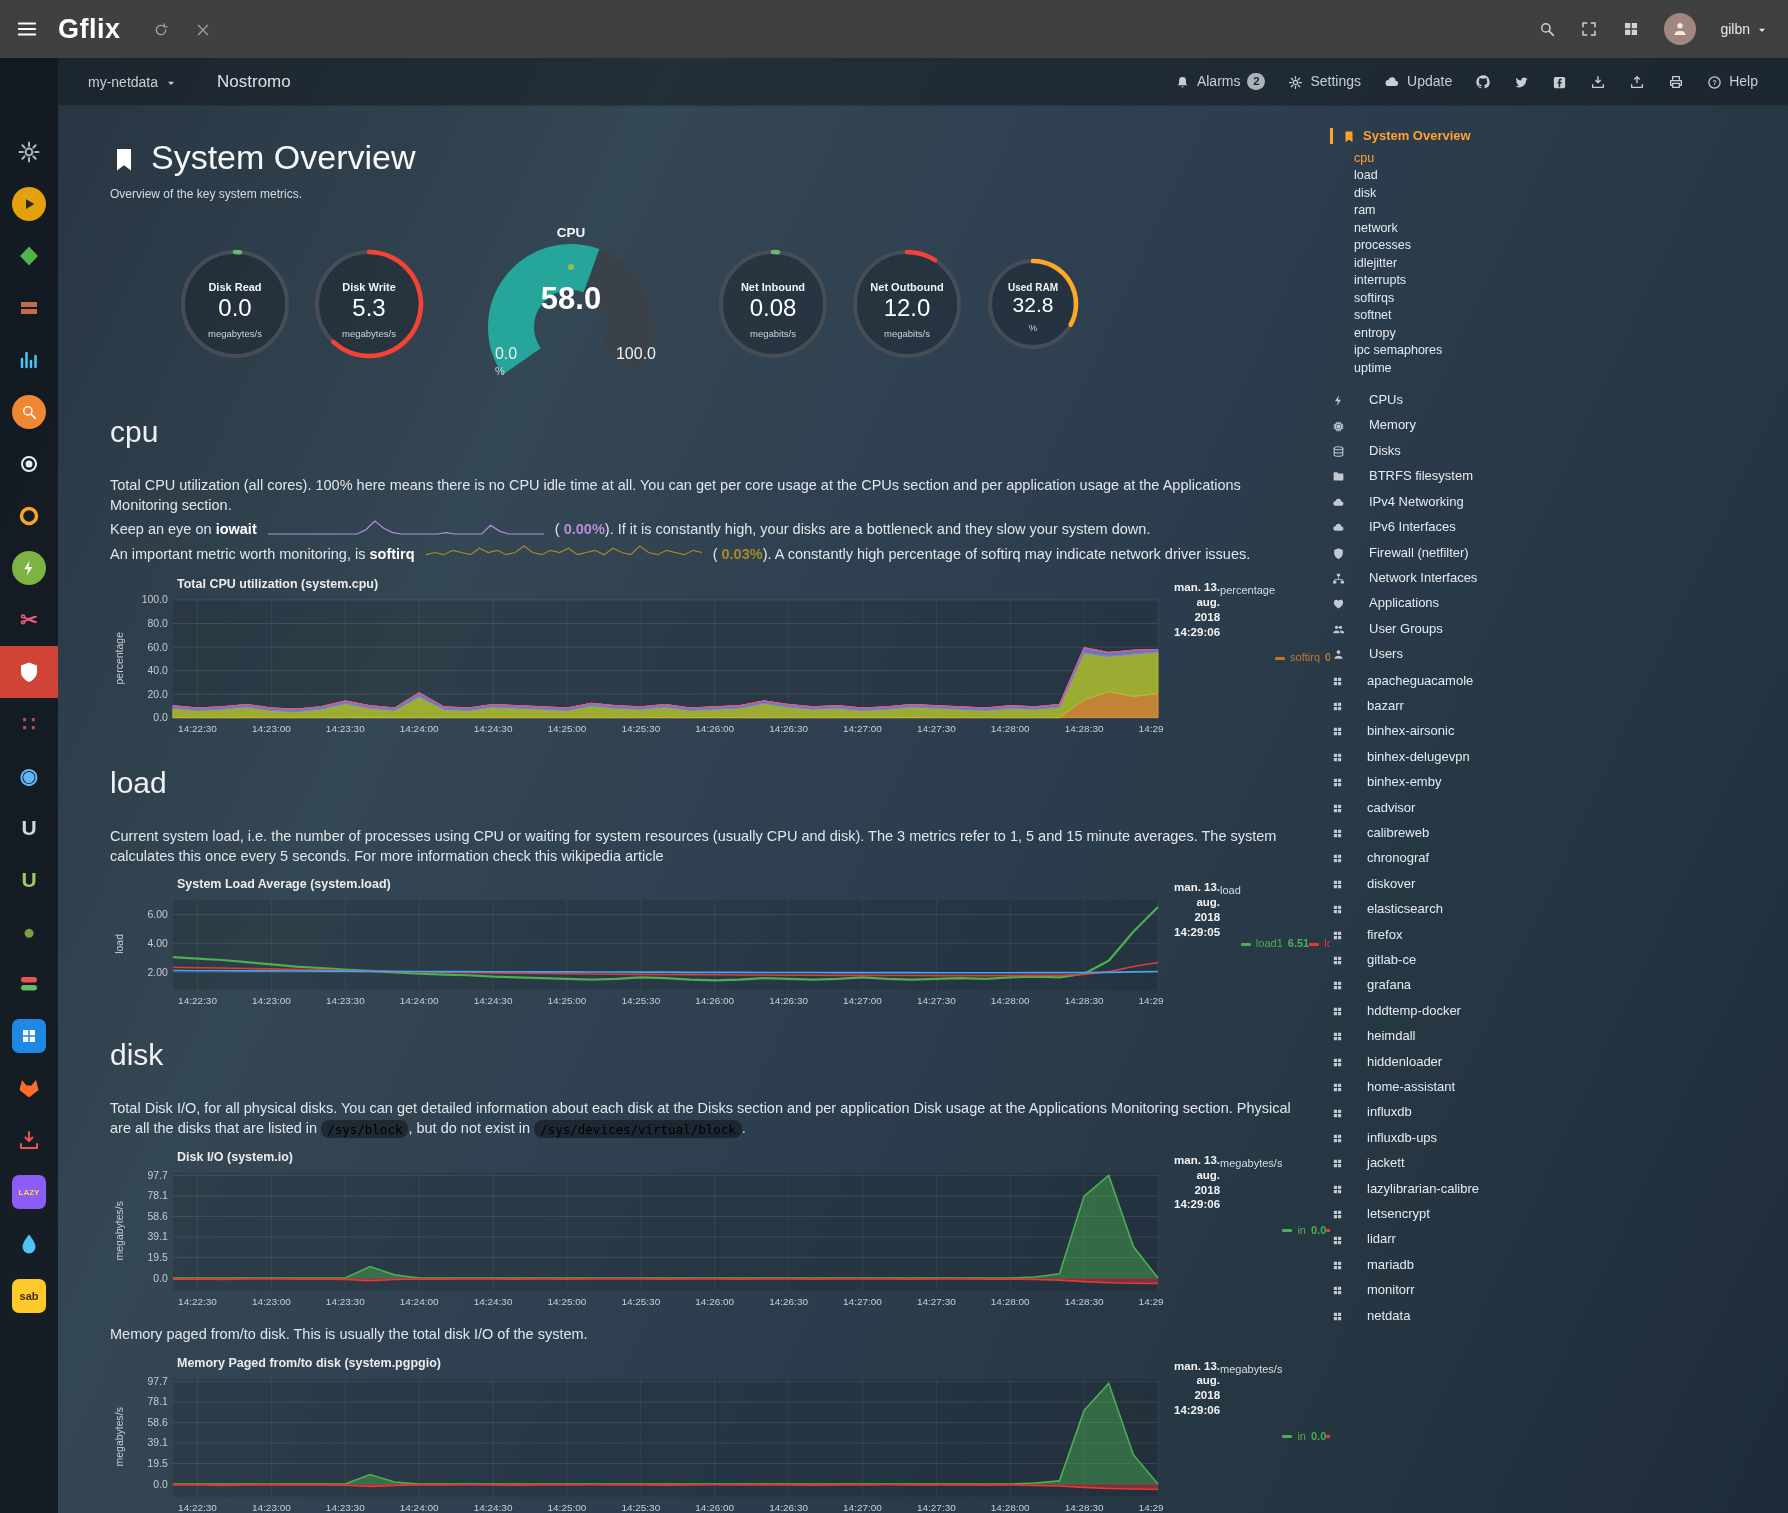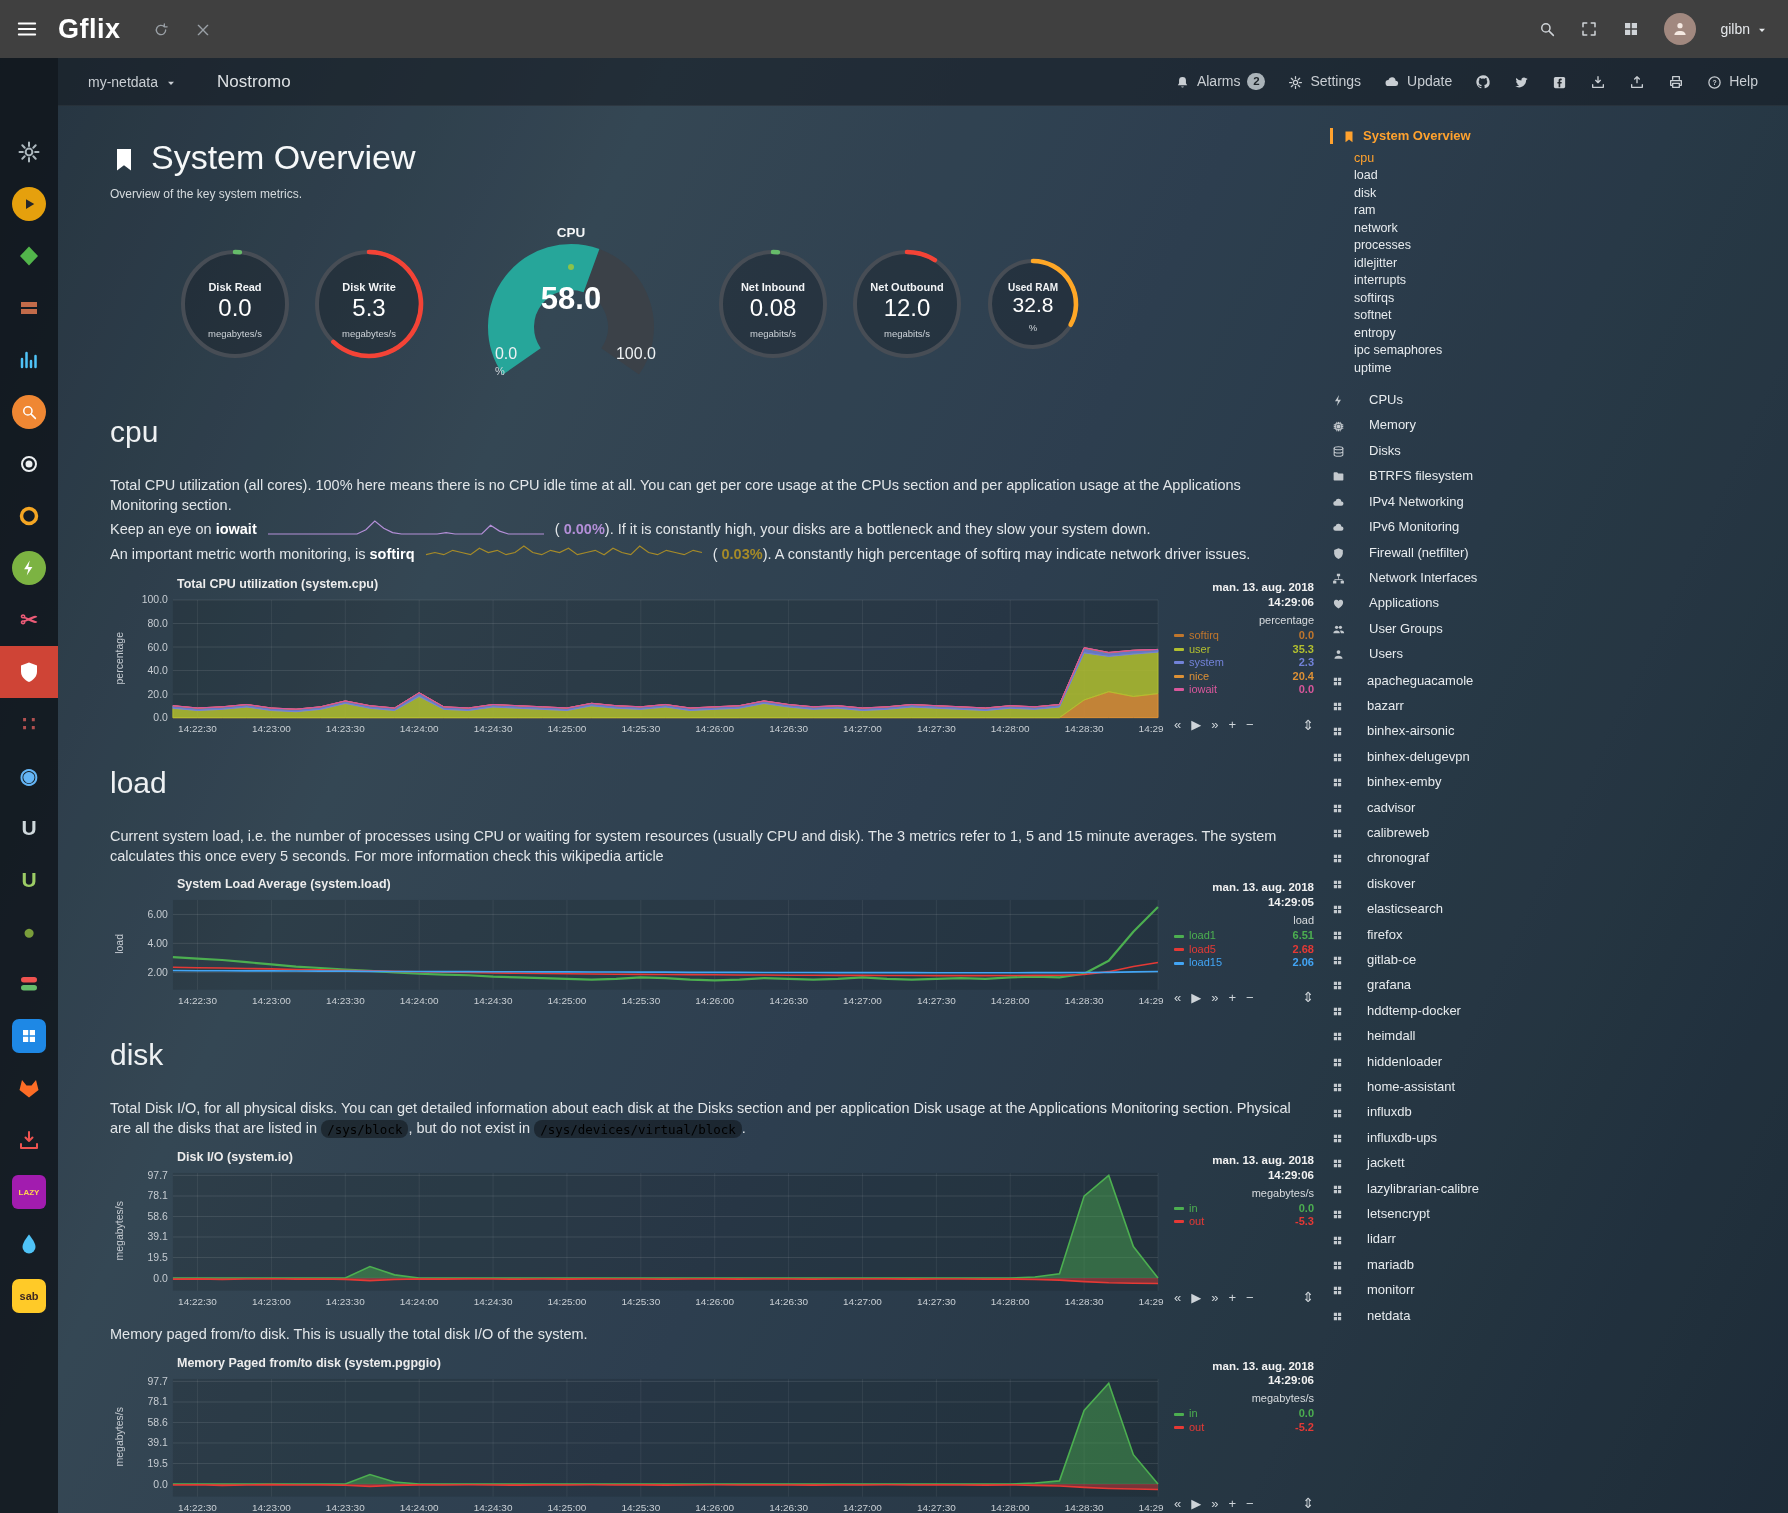--- a/index.html
+++ b/index.html
@@ -72,21 +72,21 @@
   code.path{font-family:"DejaVu Sans Mono",monospace;font-size:12.5px;background:rgba(0,0,0,.38);border-radius:8px;padding:1.5px 6px;color:#000000}
   .spark{margin:0 6px;vertical-align:middle}
 
   
   .chart{position:relative;display:flex;margin:14px 0 4px 0;max-width:1248px}
   .chart-ylab{width:17px;flex:none;display:flex;align-items:center;justify-content:center}
   .chart-ylab span{writing-mode:vertical-rl;transform:rotate(180deg);font-size:10.5px;color:#c6ccd2}
   .chart-main{flex:1;position:relative;min-width:0}
   .chart-title{position:absolute;top:-3px;left:50px;font-size:12.5px;font-weight:700;color:#ececec}
   .chart-main svg{display:block;width:100%;height:auto;margin-top:12px}
-  .chart-side{width:152px;flex:none;padding:0 2px 0 10px;display:flex;flex-direction:column}
+  .chart-side{width:152px;flex:none;padding:0 2px 0 10px;display:flex;}
   .ch-date{text-align:right;color:#f2f2f2;font-weight:700;font-size:11.5px;line-height:1.3}
   .ch-unit{text-align:right;color:#d8dcdf;font-size:11px;margin:4px 0 3px}
   .lg-row{display:flex;align-items:center;gap:5px;line-height:13.5px;font-size:11px;cursor:pointer}
   .lg-dash{width:10px;height:3px;border-radius:1px;flex:none}
   .lg-val{margin-left:auto;font-weight:700}
   .ch-tools{margin-top:auto;display:flex;align-items:center;gap:10px;color:#ced4d9;font-size:13px;padding-bottom:3px}
   .ch-resize{margin-left:auto;font-size:14px}
   .note{margin-top:16px}
 </style>
 </head>
@@ -229,21 +229,21 @@
         <span style="color: rgb(252, 109, 38);"><svg class="ic" width="24" height="24" viewBox="0 0 24 24" fill="currentColor" aria-hidden="true">
             <path d="M12 21.5 2.5 14 5 4l4.5 5.5h5L19 4l2.5 10z"></path>
           </svg></span>
       </div>
       <div class="dock-item">
         <span style="color: rgb(239, 83, 80);"><svg class="ic" width="24" height="24" viewBox="0 0 24 24" fill="none" stroke="currentColor" stroke-width="2" stroke-linecap="round" stroke-linejoin="round" aria-hidden="true">
             <path d="M12 4v9m0 0 3.5-3.5M12 13 8.5 9.5M4 16v4h16v-4"></path>
           </svg></span>
       </div>
       <div class="dock-item">
-        <span class="di-badge" style="background: #a21caf; color: rgb(255, 213, 79); font-size: 8px; border-radius: 6px;">LAZY</span>
+        <span class="di-badge" style="background: #8b5cf6; color: rgb(255, 213, 79); font-size: 8px;">LAZY</span>
       </div>
       <div class="dock-item">
         <span style="color: rgb(79, 195, 247);"><svg class="ic" width="24" height="24" viewBox="0 0 24 24" fill="currentColor" aria-hidden="true">
             <path d="M12 2.5S18.5 10 18.5 15A6.5 6.5 0 0 1 5.5 15C5.5 10 12 2.5 12 2.5z"></path>
           </svg></span>
       </div>
       <div class="dock-item">
         <span class="di-badge" style="background: rgb(255, 202, 40); color: rgb(62, 39, 35); font-size: 11px;">sab</span>
       </div>
     </aside>
@@ -781,21 +781,21 @@
             <div class="ts">
               <span><svg class="ic" width="13" height="13" viewBox="0 0 24 24" fill="currentColor" aria-hidden="true">
                   <path d="M7 18a4.5 4.5 0 0 1-.4-9A5.5 5.5 0 0 1 17.4 10 4 4 0 0 1 17 18z"></path>
                 </svg></span>
               <span>IPv4 Networking</span>
             </div>
             <div class="ts">
               <span><svg class="ic" width="13" height="13" viewBox="0 0 24 24" fill="currentColor" aria-hidden="true">
                   <path d="M7 18a4.5 4.5 0 0 1-.4-9A5.5 5.5 0 0 1 17.4 10 4 4 0 0 1 17 18z"></path>
                 </svg></span>
-              <span>IPv6 Monitoring</span>
+              <span>IPv6 Interfaces</span>
             </div>
             <div class="ts">
               <span><svg class="ic" width="13" height="13" viewBox="0 0 24 24" fill="currentColor" aria-hidden="true">
                   <path d="M12 2.5 20 5.5v6c0 4.8-3.4 8.5-8 10.5-4.6-2-8-5.7-8-10.5v-6z"></path>
                 </svg></span>
               <span>Firewall (netfilter)</span>
             </div>
             <div class="ts">
               <span><svg class="ic" width="13" height="13" viewBox="0 0 24 24" fill="currentColor" aria-hidden="true">
                   <path d="M9 3h6v5H9zM2 16h6v5H2zM16 16h6v5h-6z"></path>

